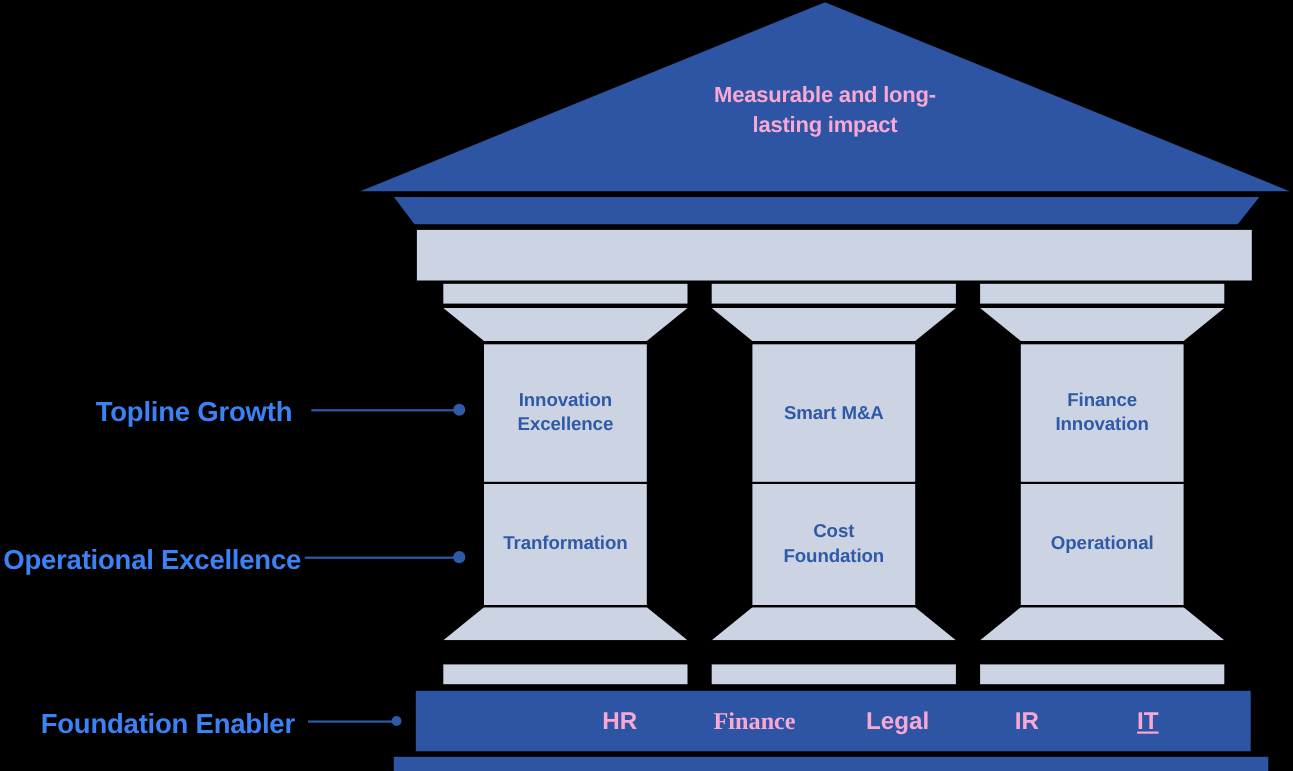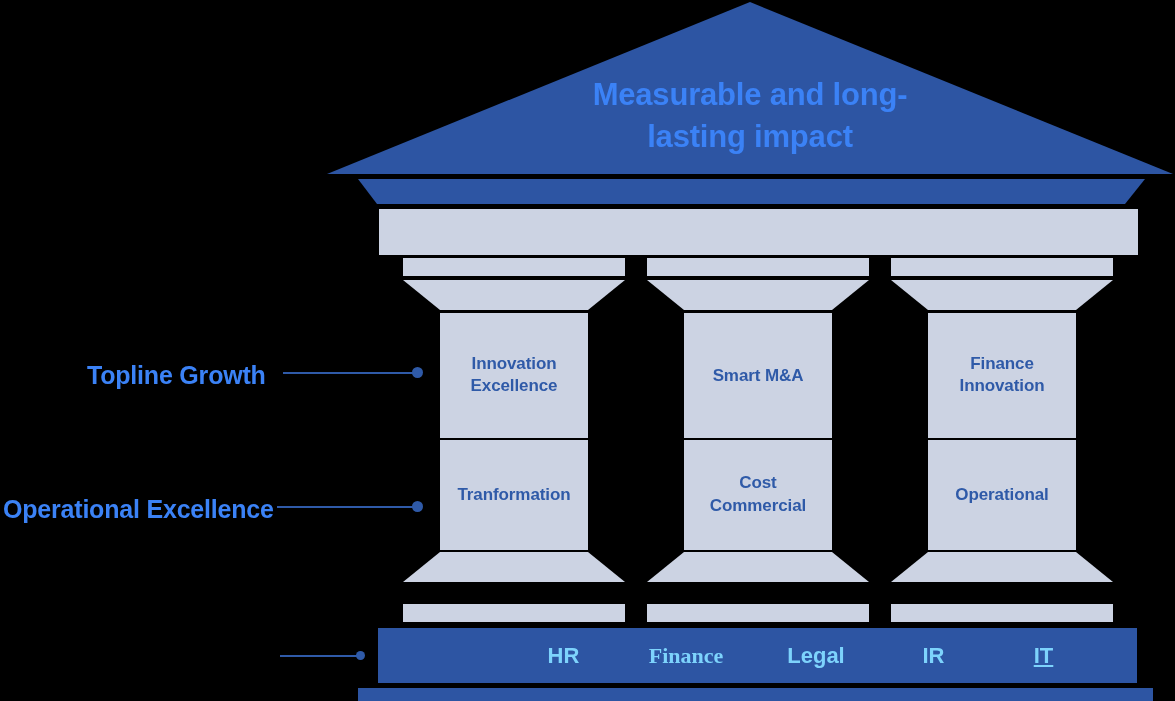--- a/index.html
+++ b/index.html
@@ -27,22 +27,22 @@
     top: 2px;
     width: 846px;
     height: 172px;
   }
   .roof-title {
     position: absolute;
     left: 327px;
     top: 74px;
     width: 846px;
     text-align: center;
-    color: #3b82f6;
-    font-size: 31px;
+    color: #f9a8d4;
+    font-size: 20px;
     font-weight: bold;
     line-height: 1.35;
     letter-spacing: -0.2px;
   }
 
   
   .band {
     position: absolute;
     left: 358px;
     top: 179px;
@@ -125,21 +125,21 @@
     align-items: center;
     justify-content: center;
   }
   .foundation-inner {
     display: flex;
     align-items: center;
     gap: 0px;
     padding-left: 92px;
   }
   .foundation-item {
-    color: #7dd3fc;
+    color: #f9a8d4;
     font-size: 22px;
     font-weight: bold;
     text-align: center;
   }
   .fi-0 { width: 110px; }
   .fi-1 { width: 135px; font-family: Liberation Serif, serif; }
   .fi-2 { width: 125px; }
   .fi-3 { width: 110px; }
   .fi-4 { width: 110px; text-decoration: underline; }
 
@@ -230,21 +230,21 @@
       <polygon points="0,0 222,0 185,30 37,30" fill="#ccd3e3"></polygon>
     </svg>
     <div class="shaft shaft-upper">
       <div class="shaft-label">
         <div>Smart M&amp;A</div>
       </div>
     </div>
     <div class="shaft shaft-lower">
       <div class="shaft-label">
         <div>Cost</div>
-        <div>Commercial</div>
+        <div>Foundation</div>
       </div>
     </div>
     <svg class="flare flare-bot" viewBox="0 0 222 30" preserveAspectRatio="none">
       <polygon points="37,0 185,0 222,30 0,30" fill="#ccd3e3"></polygon>
     </svg>
     <div class="abacus abacus-bot"></div>
   </div>
 
   <div class="column col-3">
     <div class="abacus abacus-top"></div>
@@ -281,16 +281,17 @@
   <div class="basebar"></div>
 
   <div class="side-label sl-topline">Topline Growth</div>
   <div class="connector cn-topline"></div>
   <div class="connector-dot cd-topline"></div>
 
   <div class="side-label sl-operational">Operational Excellence</div>
   <div class="connector cn-operational"></div>
   <div class="connector-dot cd-operational"></div>
 
+  <div class="side-label sl-foundation">Foundation Enabler</div>
   <div class="connector cn-foundation"></div>
   <div class="connector-dot cd-foundation"></div>
 
 </div>
 
 </body></html>

